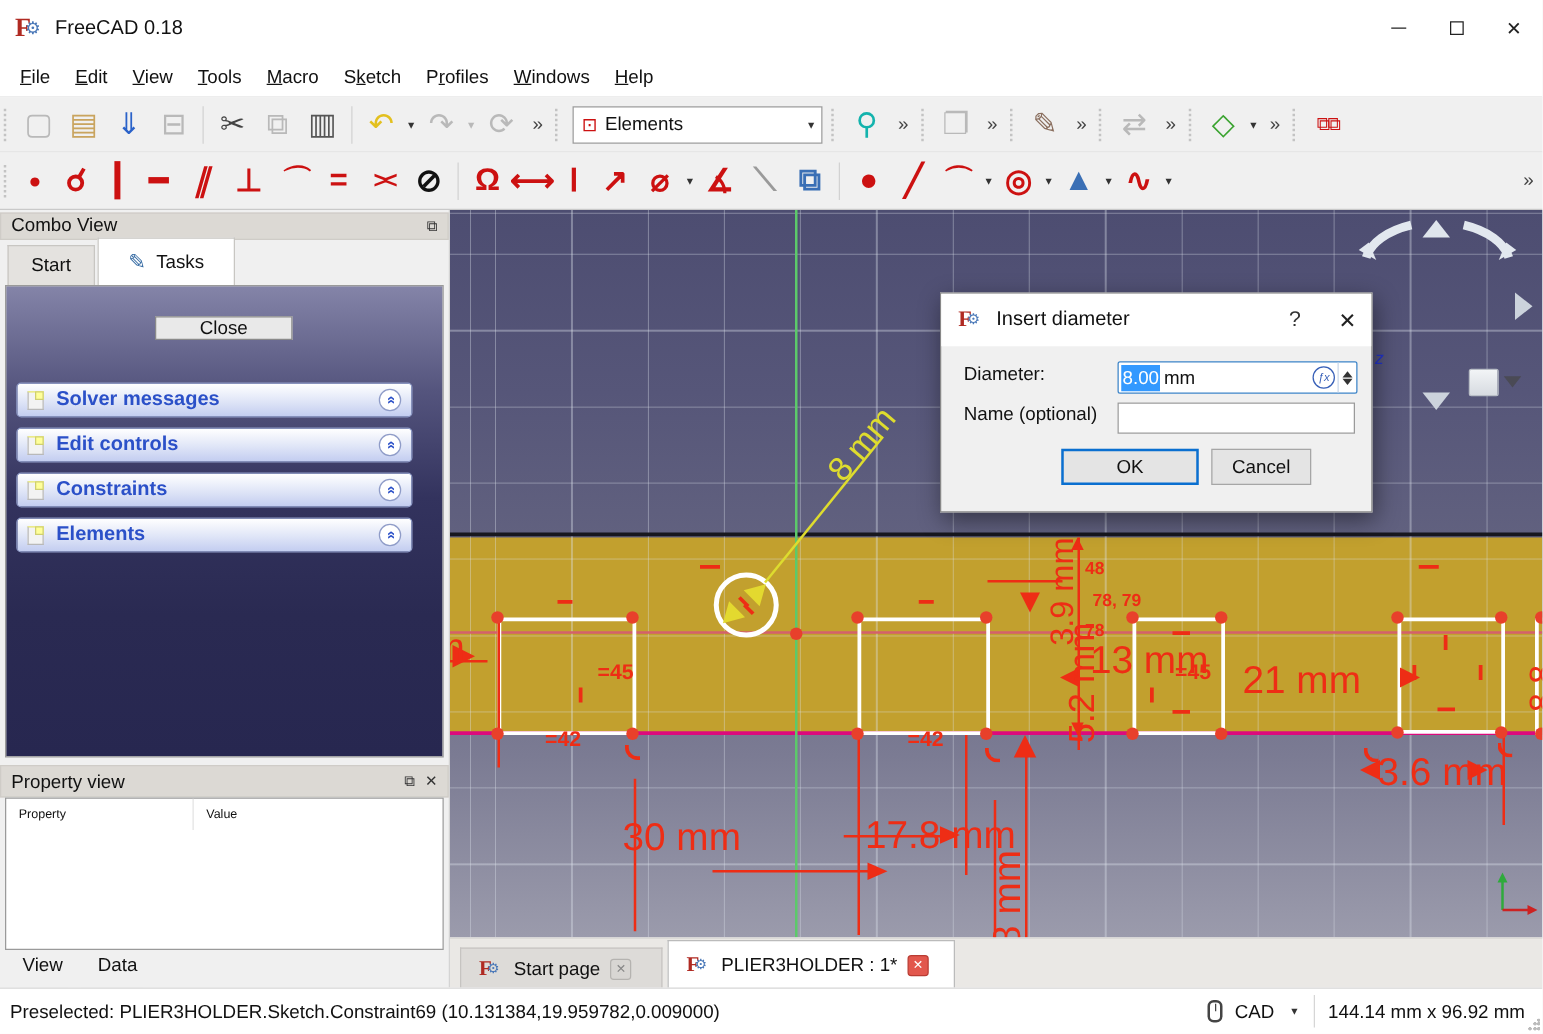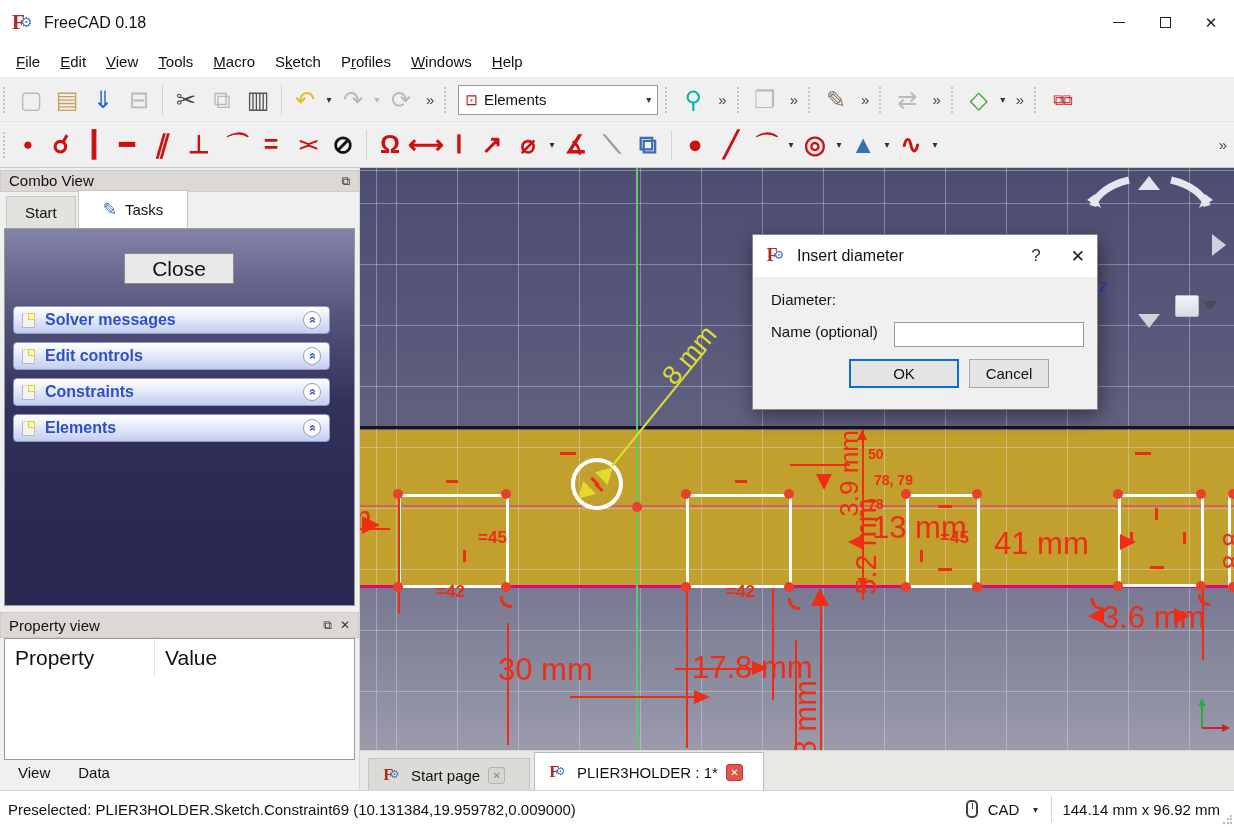--- a/index.html
+++ b/index.html
@@ -53,31 +53,31 @@
 
   .dockhdr { height:26px; background:#dcd9d4; display:flex; align-items:center; padding:0 8px; font-size:15px; border:1px solid #cfccc7; }
   .dockhdr .sp { flex:1; }
   .dockhdr .hbtn { font-size:12px; color:#333; margin-left:8px; }
 
   .combo-tabs { display:flex; align-items:flex-end; height:36px; padding-left:6px; }
   .ctab { padding:7px 18px; font-size:15px; background:#e4e2df; border:1px solid #c8c6c2; border-bottom:none; margin-right:2px; }
   .ctab.active { background:#fff; display:flex; align-items:center; gap:8px; padding:8px 24px; }
   .ctab .pencil { color:#3a6ea5; font-size:17px; }
   .combo-body { margin:0 4px 4px 4px; flex:0 0 378px; border:1px solid #9a9a9a; background:linear-gradient(#8484a8 0%, #55557e 22%, #33335e 45%, #2a2a52 70%, #272750 100%); position:relative; }
-  .close-btn { position:absolute; left:119px; top:24px; width:110px; height:31px; background:#e9e9e9; border:1px solid #8a8a8a; font-size:21px; display:flex; align-items:center; justify-content:center; }
+  .close-btn { position:absolute; left:119px; top:24px; width:110px; height:19px; background:#e9e9e9; border:1px solid #8a8a8a; font-size:15px; display:flex; align-items:center; justify-content:center; }
   .tsection { position:absolute; left:8px; width:317px; height:28px; border:1px solid #8f9cc8; border-radius:4px; background:linear-gradient(#ffffff, #dfe5f7 55%, #c3cdf0); display:flex; align-items:center; padding:0 8px; }
   .tsection .pgico { width:13px; height:15px; background:#f3f3f3; border:1px solid #b9b9b9; border-top-color:#e8e868; position:relative; margin-right:10px; }
   .tsection .pgico::before { content:""; position:absolute; right:-1px; top:-1px; width:5px; height:5px; background:#ffff9a; border:1px solid #cfcf70; }
   .tsection .slabel { color:#2b50c8; font-weight:bold; font-size:16px; flex:1; }
   .tsection .chev { width:18px; height:18px; border:1px solid #8f9cc8; border-radius:50%; background:#fff; color:#2b50c8; display:flex; align-items:center; justify-content:center; }
   .tsection .chev span { transform:rotate(-90deg); font-size:12px; font-weight:bold; display:block; }
 
   .propview { margin-top:2px; display:flex; flex-direction:column; flex:1; }
   .prop-table { margin:0 4px; background:#fff; border:1px solid #9a9a9a; height:122px; }
-  .prop-head { display:flex; font-size:21px; }
+  .prop-head { display:flex; font-size:10px; }
   .prop-head > div { padding:7px 10px; }
   .prop-head .c1 { width:150px; border-right:1px solid #e4e4e4; }
   .prop-tabs { display:flex; padding-left:4px; margin-top:0; height:30px; }
   .ptab { padding:4px 18px 6px 14px; font-size:15px; background:#f0f0f0; clip-path:polygon(10px 0, calc(100% - 2px) 0, calc(100% - 14px) 100%, 0 100%); filter:drop-shadow(0 0 1px #8a8a8a); margin-right:-4px; }
   .ptab.first { clip-path:polygon(2px 0, calc(100% - 2px) 0, calc(100% - 14px) 100%, 12px 100%); }
 
   
   .rightcol { flex:1; display:flex; flex-direction:column; min-width:0; }
   .vp { position:relative; width:874px; height:582px; overflow:hidden; background:linear-gradient(#4d4d71 0%, #565679 25%, #61617f 45%, #7b7b93 75%, #9b9bac 100%); }
   .grid { position:absolute; inset:0; background-image:repeating-linear-gradient(to right, rgba(220,226,235,.38) 0 1px, transparent 1px 61px), repeating-linear-gradient(to bottom, rgba(220,226,235,.38) 0 1px, transparent 1px 61px); background-position:36px 35px; }
@@ -494,29 +494,29 @@
         <div class="tri" style="left:215px;top:317px;border-left:9px solid transparent;border-right:9px solid transparent;border-top:16px solid #e3d92f;transform:rotate(45deg)"></div>
         <div class="dash" style="left:230px;top:312px;width:10px;height:3px;transform:rotate(45deg)"></div>
         <div class="dash" style="left:234px;top:318px;width:10px;height:3px;transform:rotate(45deg)"></div>
         <div class="yleader"></div>
         <div class="ydim" style="left:296px;top:172px">8 mm</div>
 
         <div class="dim" style="left:138px;top:484px">30 mm</div>
         <div class="dim" style="left:332px;top:482px">17.8 mm</div>
         <div class="dim vtext" style="left:428px;top:512px">8 mm</div>
         <div class="dim" style="left:512px;top:342px">13 mm</div>
-        <div class="dim" style="left:634px;top:358px">41 mm</div>
+        <div class="dim" style="left:634px;top:358px">21 mm</div>
         <div class="dim" style="left:742px;top:432px">3.6 mm</div>
         <div class="dim vtext" style="left:474px;top:262px;font-size:26px">3.9 mm</div>
         <div class="dim vtext" style="left:490px;top:330px;font-size:29px">5.2 mm</div>
         <div class="dim sm" style="left:118px;top:360px">=<span>45</span></div>
         <div class="dim sm" style="left:580px;top:360px">=<span>45</span></div>
         <div class="dim sm" style="left:76px;top:414px">=<span>42</span></div>
         <div class="dim sm" style="left:366px;top:414px">=<span>42</span></div>
-        <div class="dim xs" style="left:508px;top:278px">50</div>
+        <div class="dim xs" style="left:508px;top:278px">48</div>
         <div class="dim xs" style="left:514px;top:304px">78, 79</div>
         <div class="dim xs" style="left:508px;top:328px">78</div>
         <div class="dim vtext" style="left:858px;top:364px;font-size:27px">8.8</div>
         <div class="dim" style="left:-14px;top:332px">m</div>
 
         <svg width="130" height="40" style="position:absolute;left:725px;top:4px">
           <path d="M8,34 A60,34 0 0 1 44,8" stroke="#e2e8ef" stroke-width="7" fill="none"></path>
           <polygon points="2,28 16,36 10,22" fill="#e2e8ef"></polygon>
           <path d="M122,34 A60,34 0 0 0 86,8" stroke="#e2e8ef" stroke-width="7" fill="none"></path>
           <polygon points="128,28 114,36 120,22" fill="#e2e8ef"></polygon>
@@ -541,20 +541,29 @@
               <span class="f">F</span>
               <span class="gear">⚙</span>
             </span>
             <span class="t">Insert diameter</span>
             <span class="q">?</span>
             <span class="x">✕</span>
           </div>
           <div class="dlg-row" style="top:56px">
             <span class="dlg-label">Diameter:</span>
           </div>
+          <div class="spinbox" style="top:54px">
+            <span class="spin-val">8.00</span>
+            <span class="spin-unit">mm</span>
+            <span class="fx">ƒx</span>
+            <span class="spin-btns">
+              <span class="u"></span>
+              <span class="d"></span>
+            </span>
+          </div>
           <div class="dlg-row" style="top:88px">
             <span class="dlg-label">Name (optional)</span>
           </div>
           <input class="nameinput" style="top: 87px;" value="">
           <div class="dlg-btn okbtn">OK</div>
           <div class="dlg-btn cancelbtn">Cancel</div>
         </div>
       </div>
 
       <div class="doctabs">

